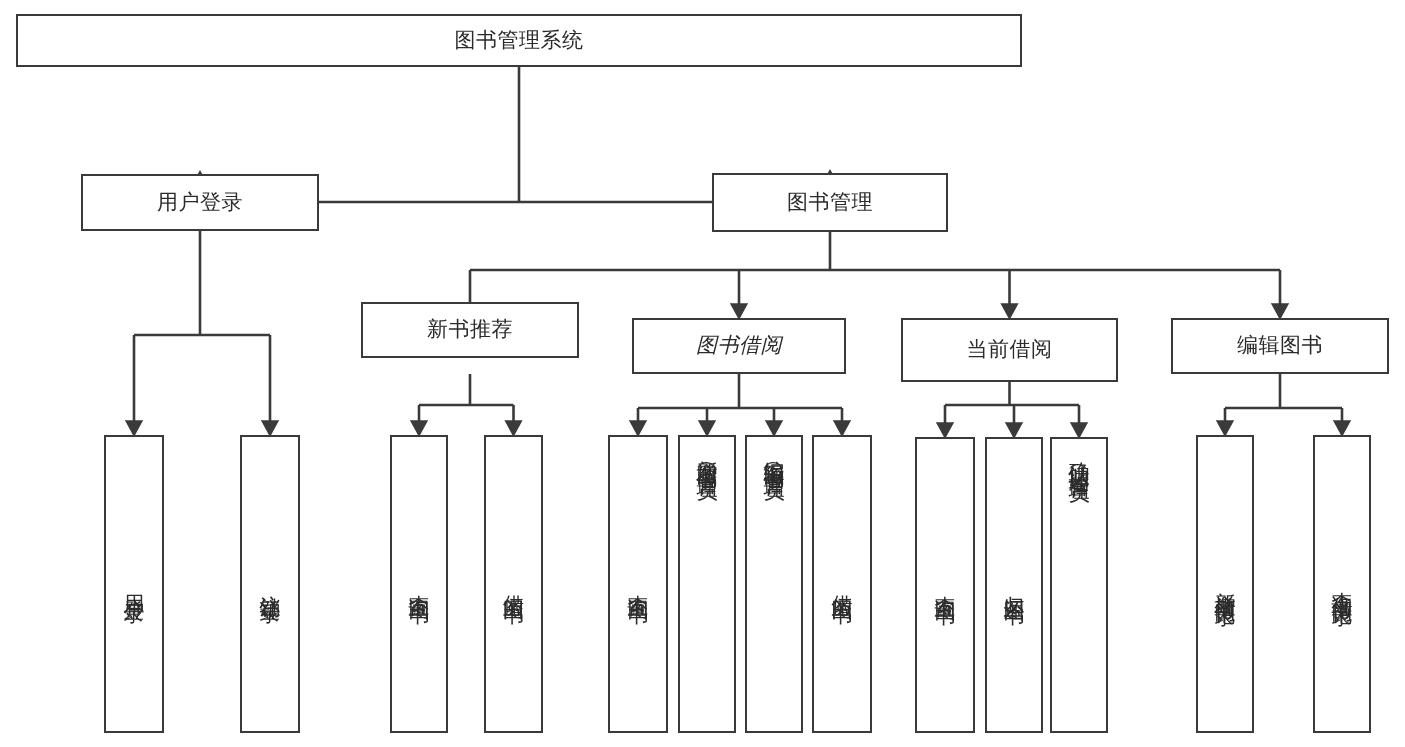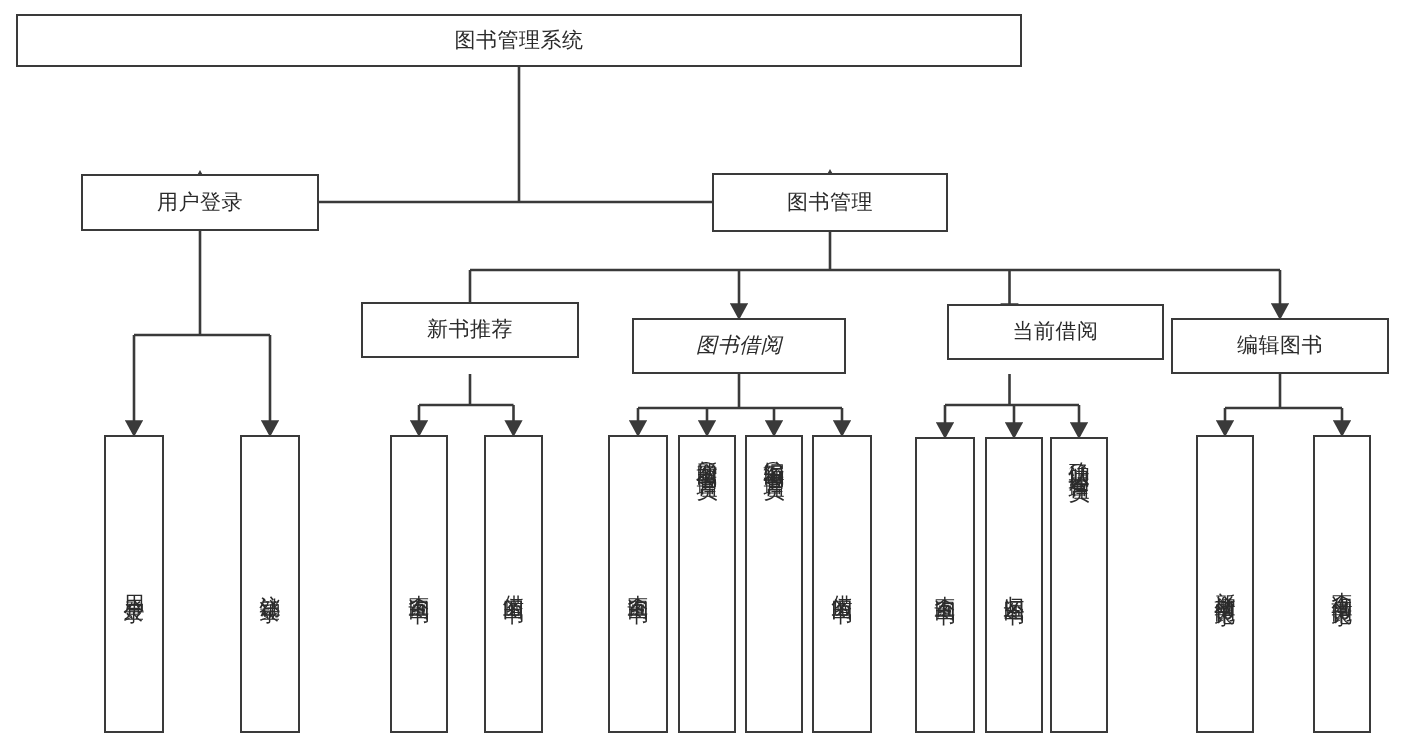--- a/index.html
+++ b/index.html
@@ -130,21 +130,21 @@
       </div>
       <div class="node-box horizontal" style="left: 712px; top: 173px; width: 236px; height: 59px;">
         <span class="node-label-h">图书管理</span>
       </div>
       <div class="node-box horizontal" style="left: 361px; top: 302px; width: 218px; height: 56px; text-align: right;">
         <span class="node-label-h">新书推荐</span>
       </div>
       <div class="node-box horizontal" style="left: 632px; top: 318px; width: 214px; height: 56px; font-style: italic;">
         <span class="node-label-h">图书借阅</span>
       </div>
-      <div class="node-box horizontal" style="left: 901px; top: 304px; width: 217px; height: 56px; margin-left: 46px;">
+      <div class="node-box horizontal" style="left: 901px; top: 318px; width: 217px; height: 64px;">
         <span class="node-label-h">当前借阅</span>
       </div>
       <div class="node-box horizontal" style="left: 1171px; top: 318px; width: 218px; height: 56px;">
         <span class="node-label-h">编辑图书</span>
       </div>
       <div class="node-box vertical centered" style="left: 104px; top: 435px; width: 60px; height: 298px;">
         <span class="node-label-v">用户登录</span>
       </div>
       <div class="node-box vertical centered" style="left: 240px; top: 435px; width: 60px; height: 298px;">
         <span class="node-label-v">注销登录</span>

